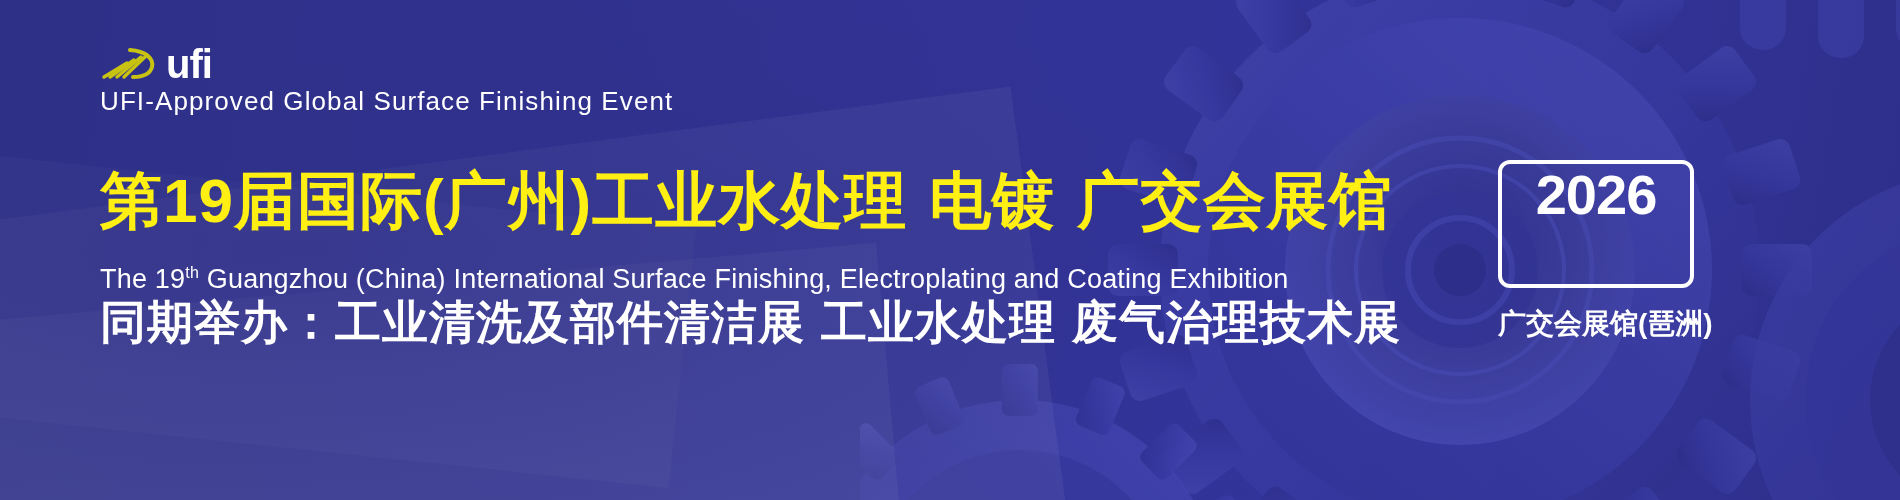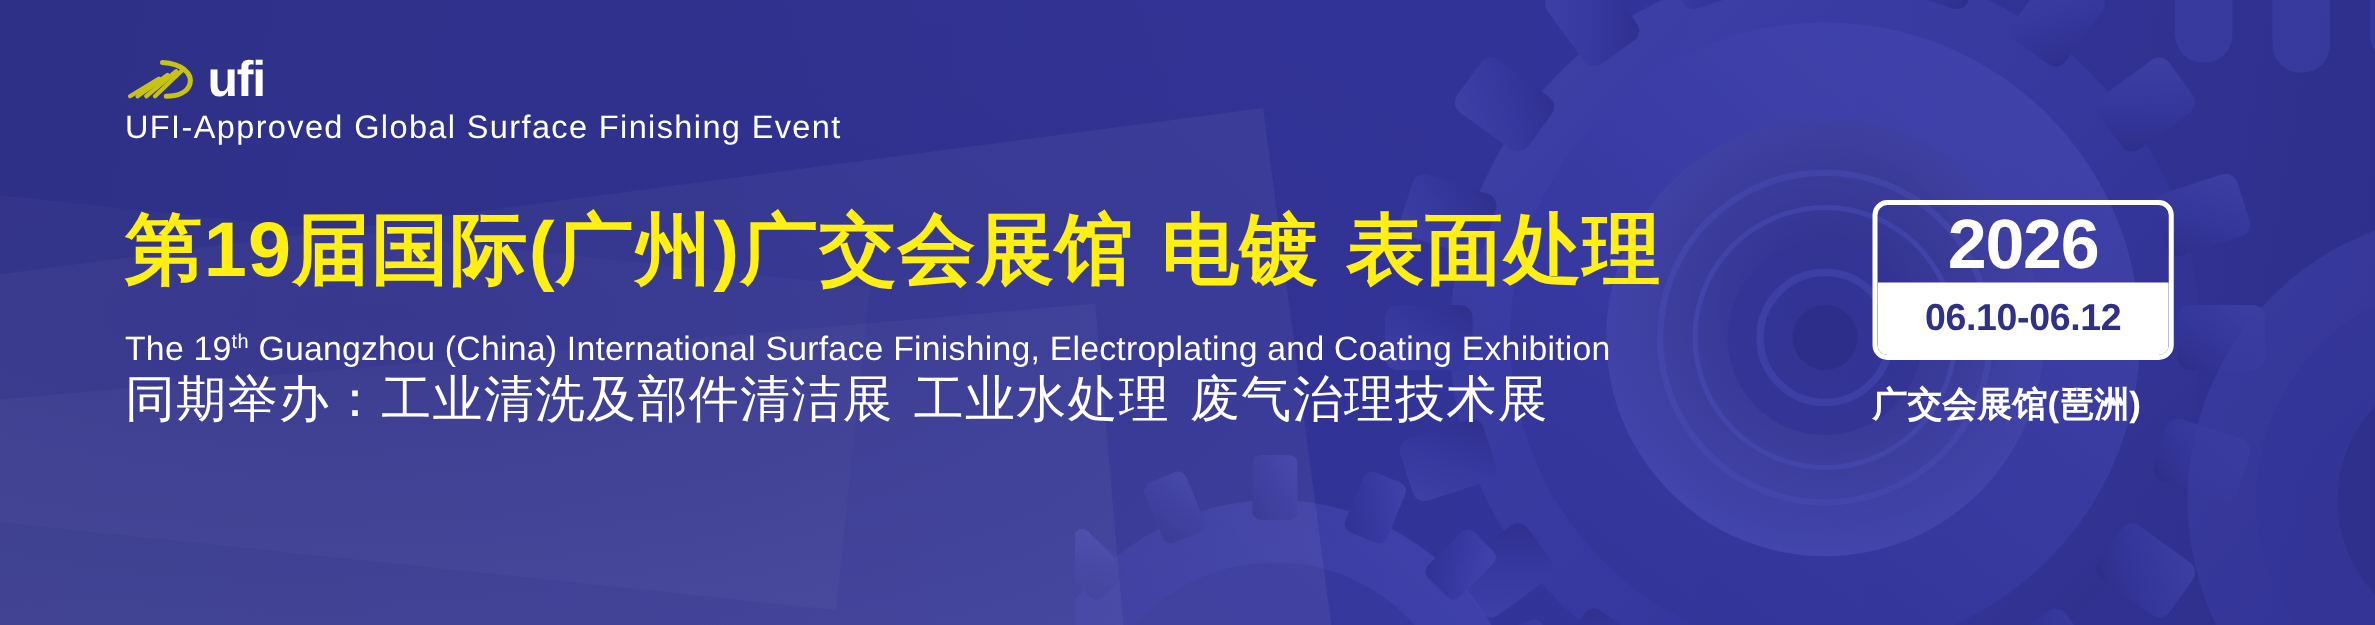--- a/index.html
+++ b/index.html
@@ -140,33 +140,33 @@
     vertical-align: super;
     line-height: 0;
   }
 
   
   .concurrent {
     position: absolute;
     left: 100px;
     top: 292px;
     color: #ffffff;
-    font-size: 40px;
-    font-weight: 400;
+    font-size: 46px;
+    font-weight: 700;
     letter-spacing: 1px;
     white-space: nowrap;
   }
   .concurrent .gap { display: inline-block; width: 16px; }
 
   
   .date-card {
     position: absolute;
     left: 1498px;
     top: 160px;
-    width: 241px;
+    width: 196px;
     height: 128px;
     border: 4px solid #ffffff;
     border-radius: 12px;
     overflow: hidden;
     box-sizing: border-box;
     background: transparent;
   }
   .date-year {
     height: 62px;
     display: flex;
@@ -323,28 +323,27 @@
           <path d="M24 31 L47 9"></path>
         </g>
         <path d="M30 4 C46 5 54 13 52 21 C50 28 42 31 33 31" stroke="#c8c312" stroke-width="4" fill="none" stroke-linecap="round"></path>
       </svg>
       <span class="ufi-word">ufi</span>
     </div>
 
     <div class="ufi-en">UFI-Approved Global Surface Finishing Event</div>
 
     <div class="title-cn">
-      <span>第19届国际(广州)广交会展馆</span><span class="gap"></span><span>电镀</span><span class="gap"></span><span>表面处理</span>
+      <span>第19届国际(广州)工业水处理</span><span class="gap"></span><span>电镀</span><span class="gap"></span><span>广交会展馆</span>
     </div>
 
     <div class="title-en"><span>The 19</span><sup>th</sup><span> Guangzhou (China) International Surface Finishing, Electroplating and Coating Exhibition</span></div>
 
     <div class="concurrent"><span>同期举办：</span><span>工业清洗及部件清洁展</span><span class="gap"></span><span>工业水处理</span><span class="gap"></span><span>废气治理技术展</span></div>
 
     <div class="date-card">
       <div class="date-year">2026</div>
-      <div class="date-range">06.10-06.12</div>
     </div>
 
     <div class="venue">广交会展馆(琶洲)</div>
 
   </div>
 </div>
 
 </body></html>

